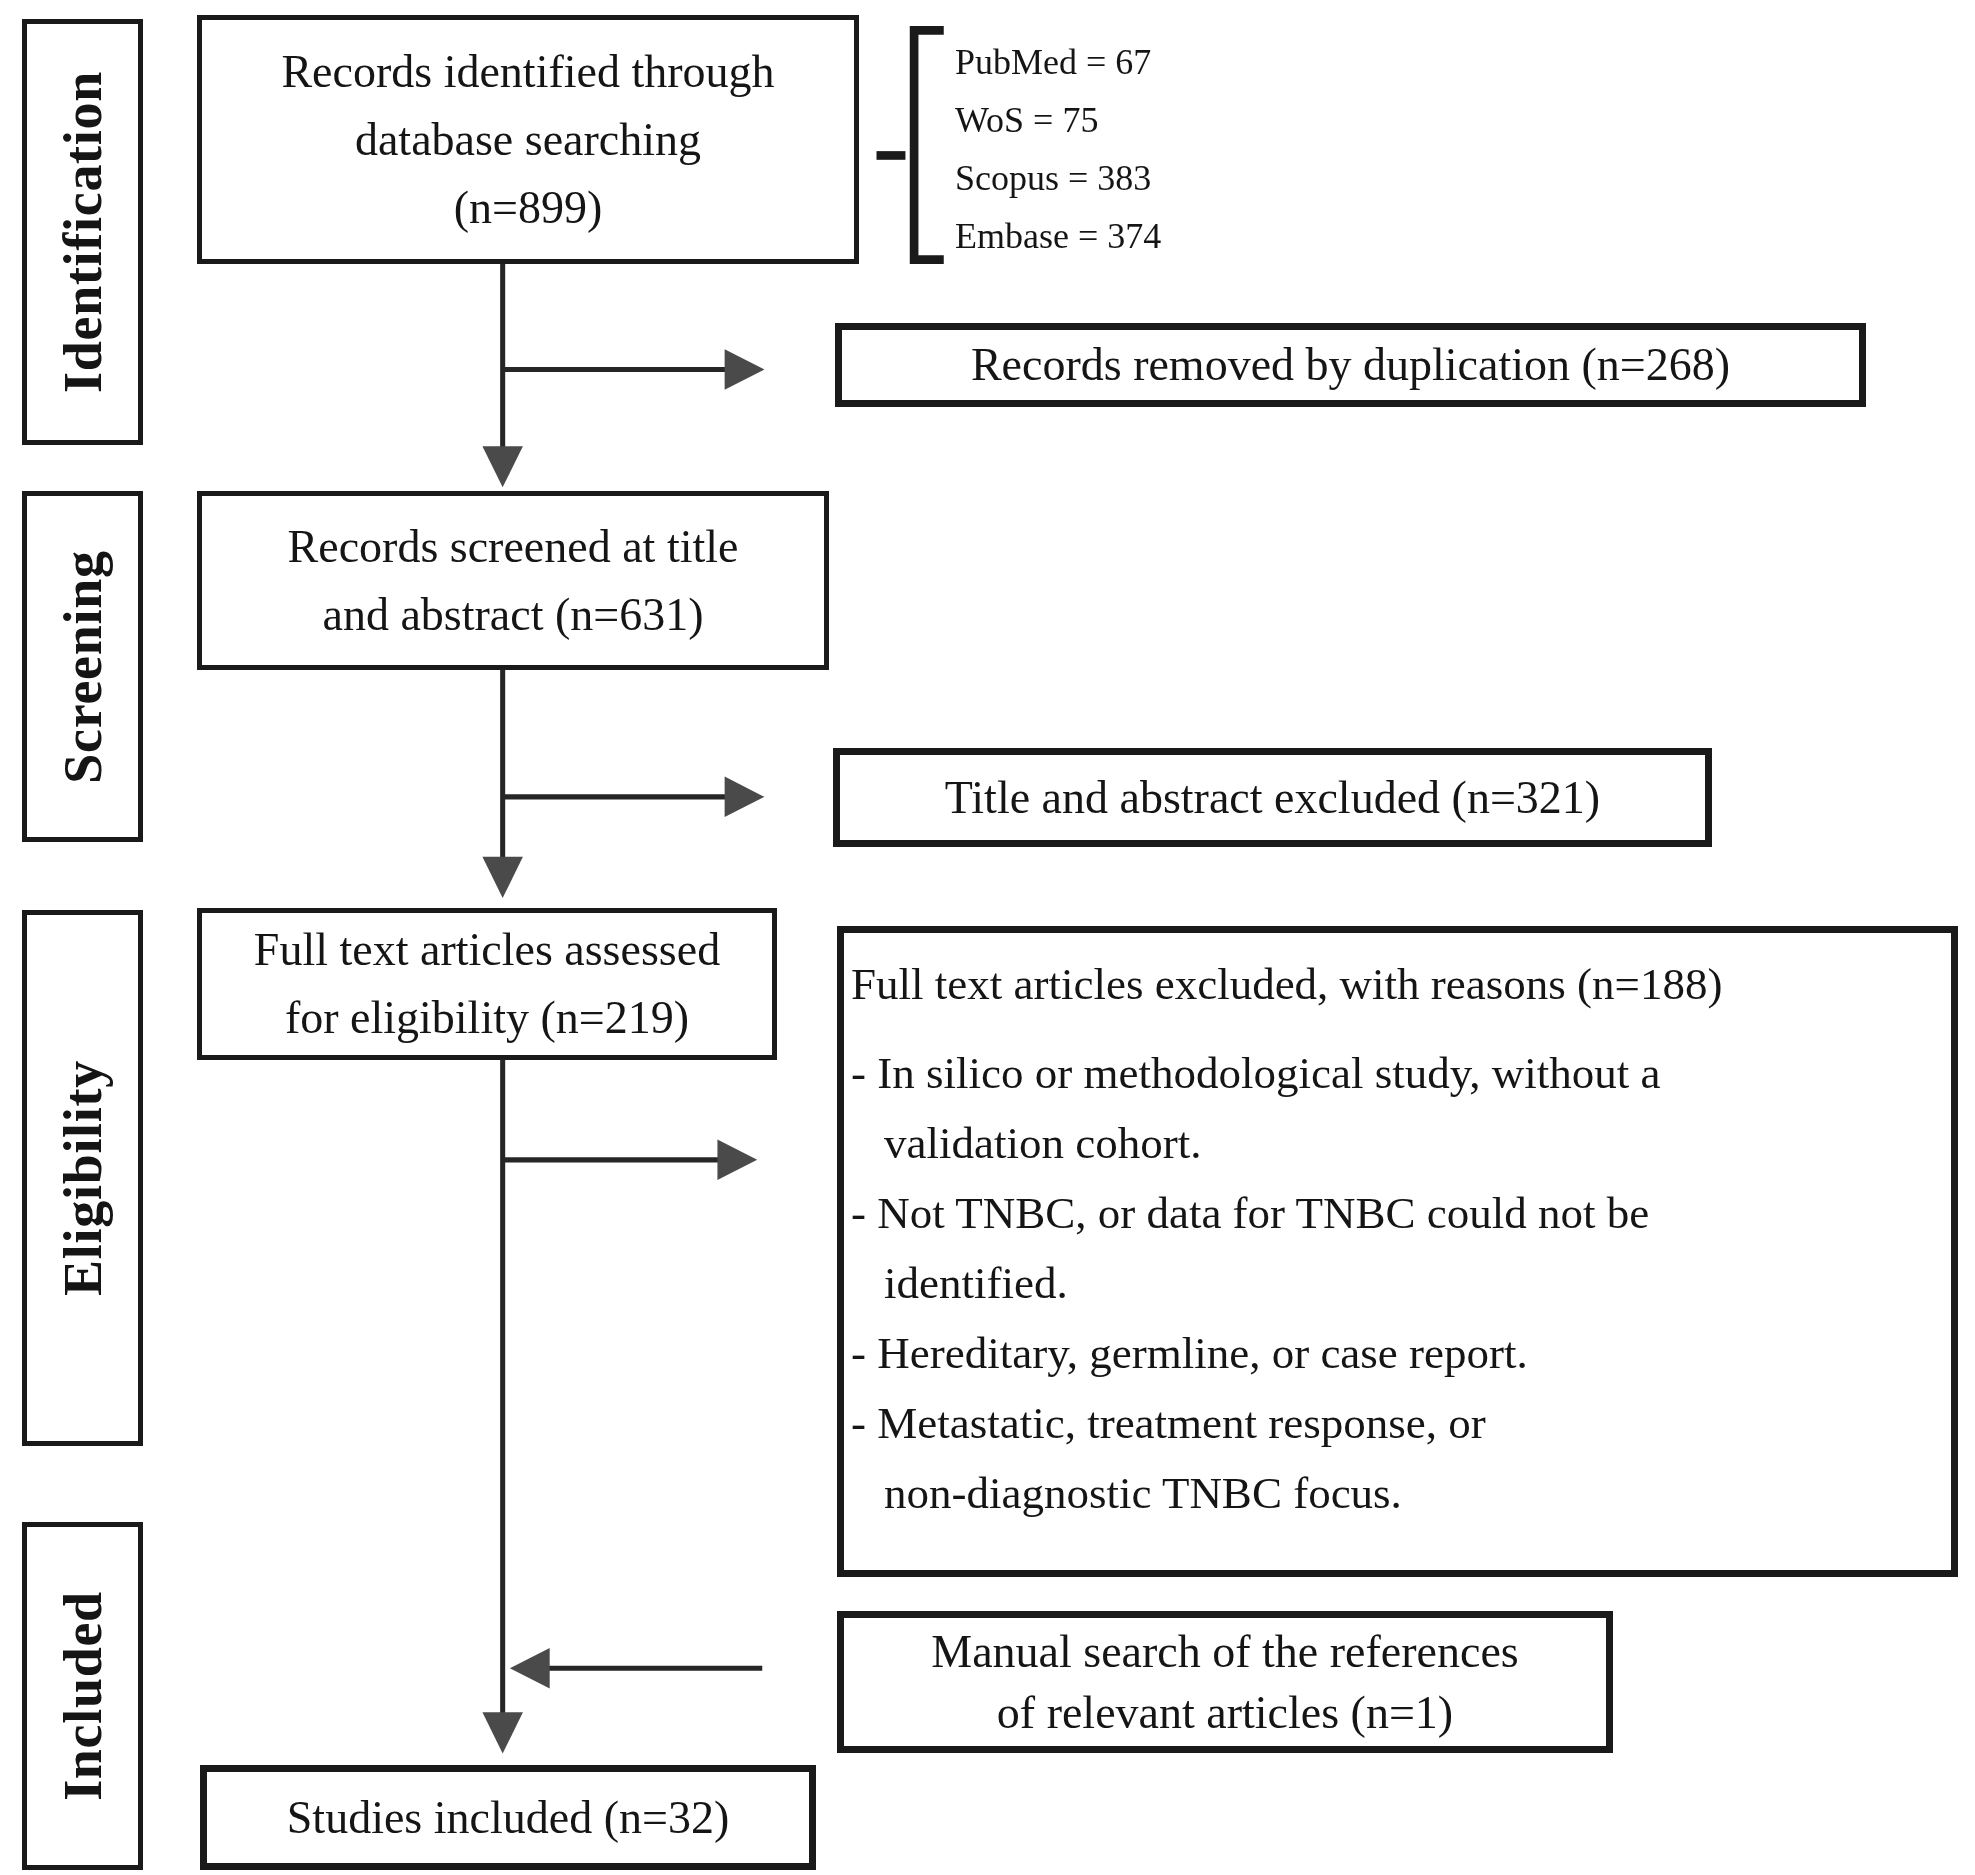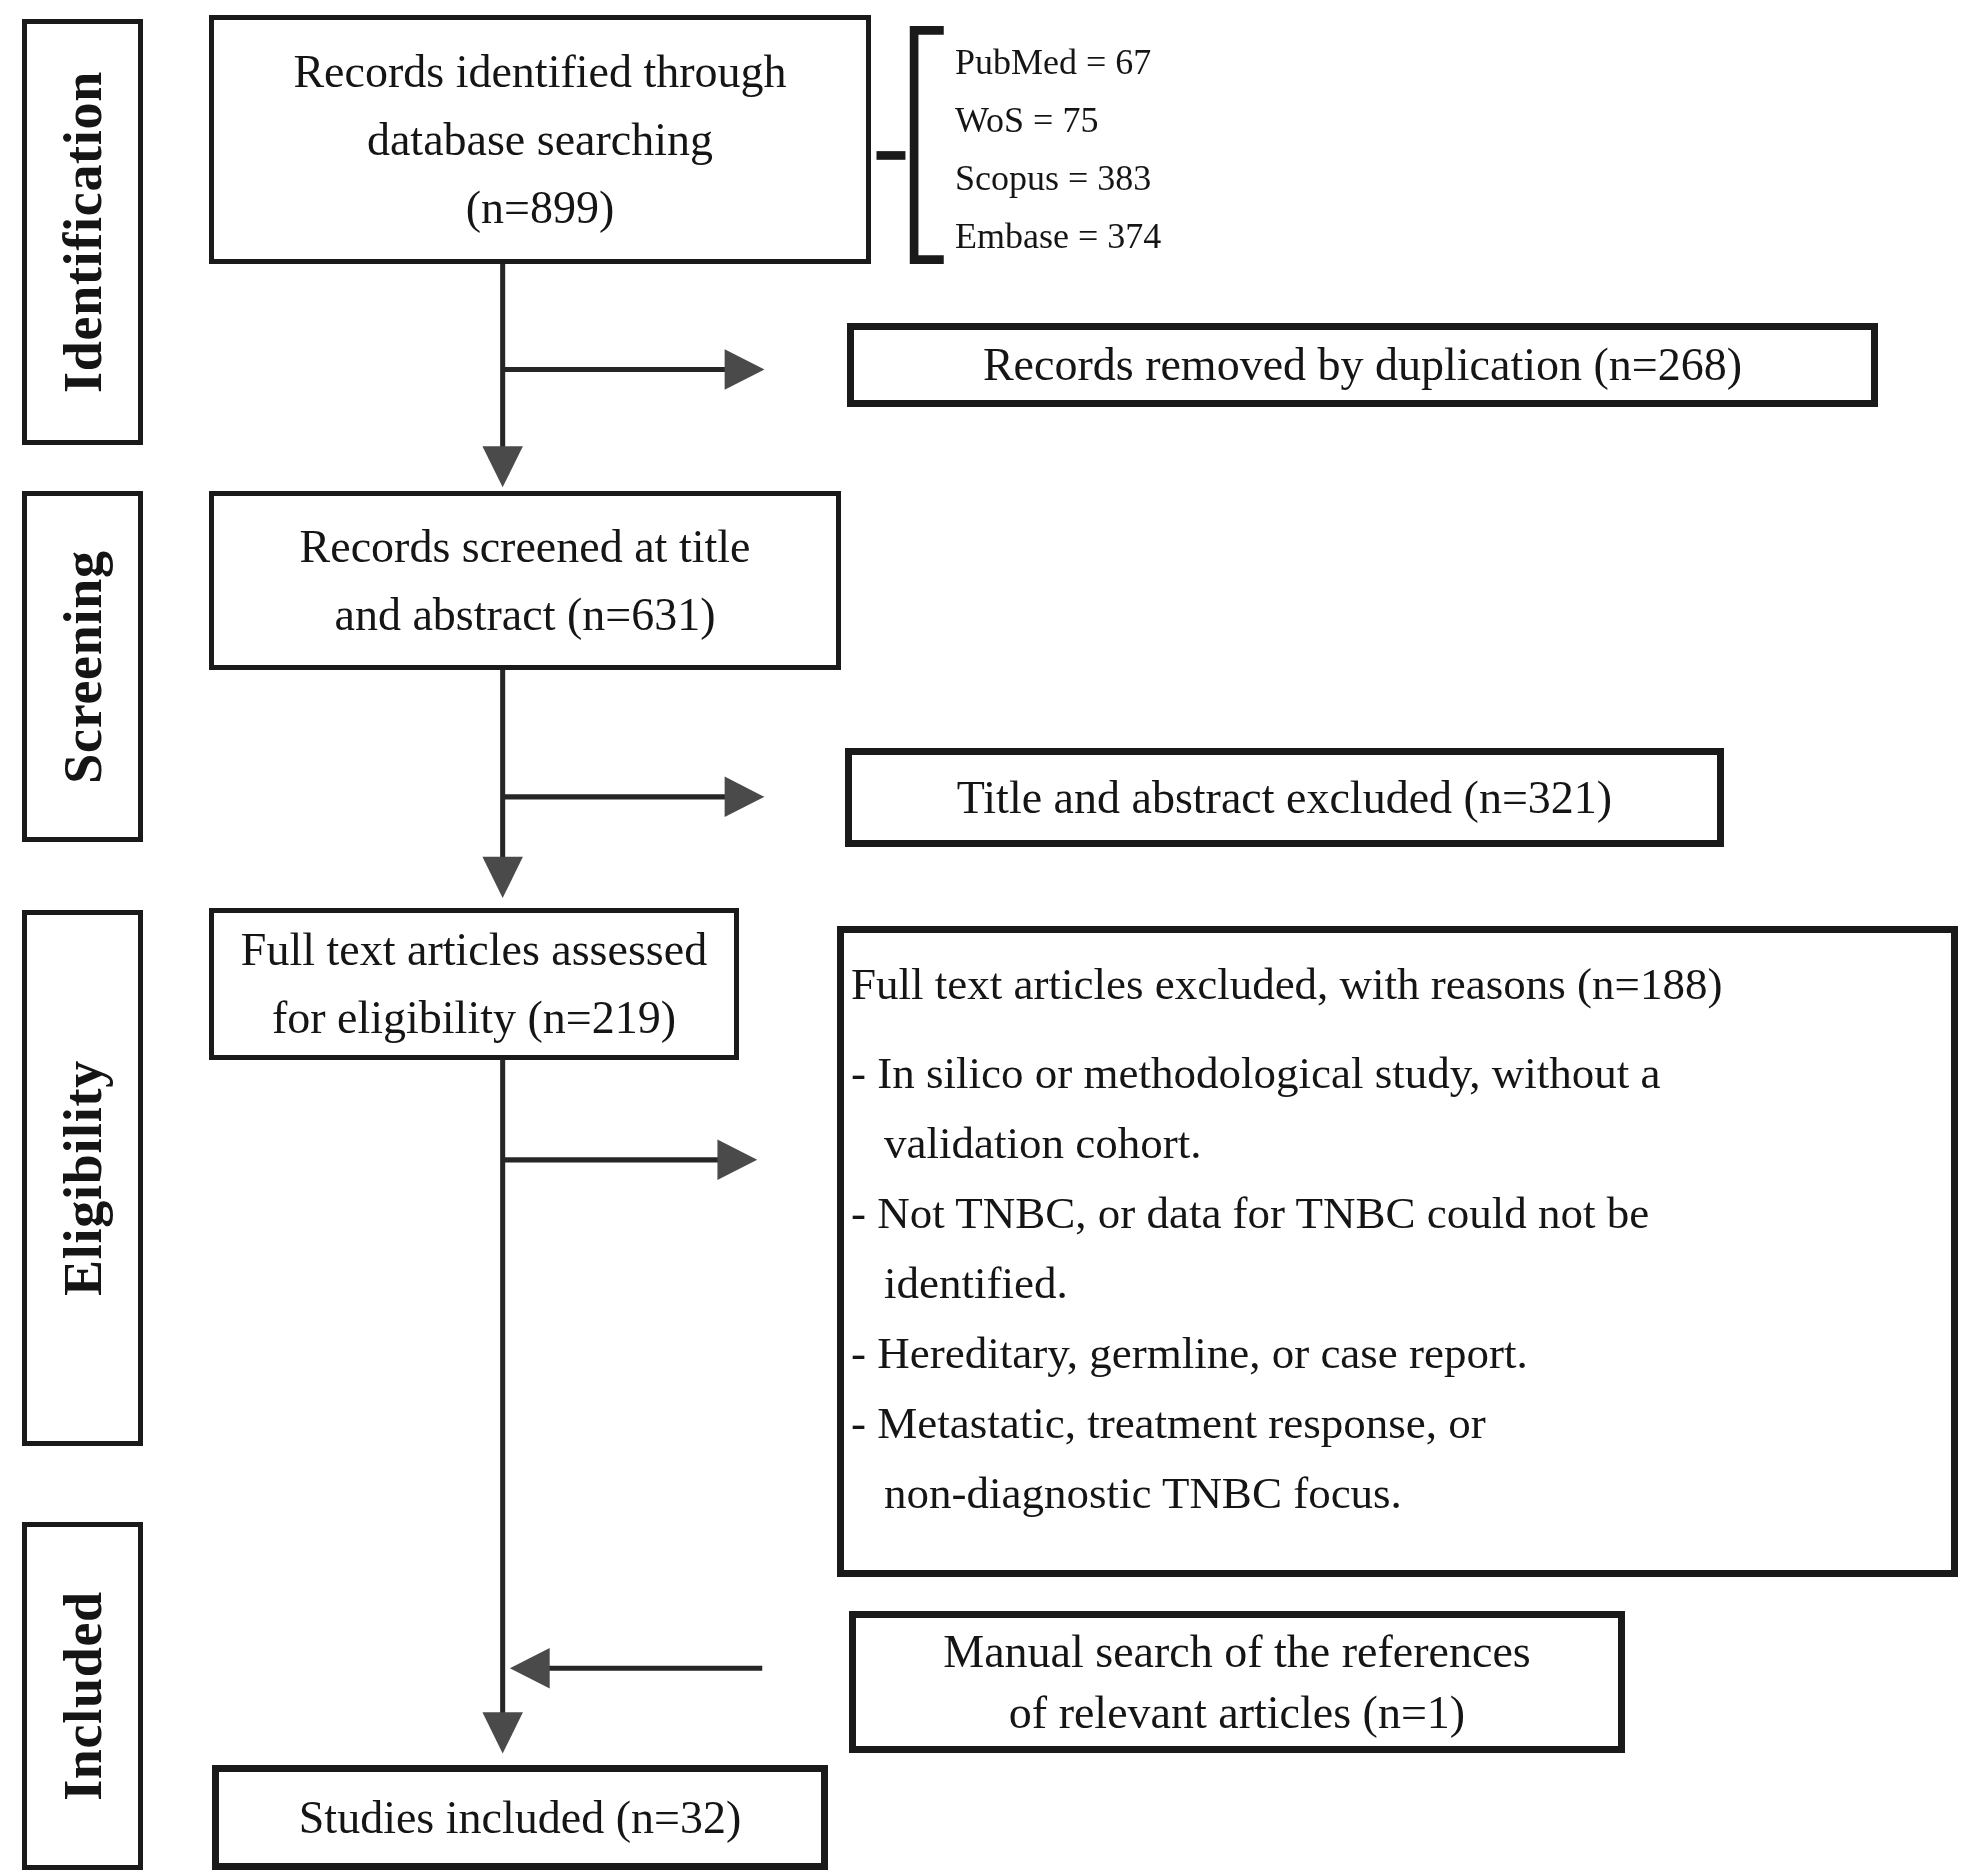--- a/index.html
+++ b/index.html
@@ -37,21 +37,20 @@
     border:5.8px solid #1a1a1a;
     background:#ffffff;
     box-sizing:border-box;
     display:flex;
     align-items:center;
     justify-content:center;
     text-align:center;
     font-size:46px;
     line-height:68px;
     white-space:pre-line;
-    margin-left:12px;
   }
   .thick{border-width:7.2px;}
   
   .bigbox{
     position:absolute;
     border:7.2px solid #1a1a1a;
     background:#ffffff;
     box-sizing:border-box;
     padding:16px 20px;
     font-size:45px;
@@ -117,21 +116,21 @@
 
   <div class="fbox" style="left:197px;top:491px;width:632px;height:179px;">
     <div>Records screened at title
 and abstract (n=631)</div>
   </div>
 
   <div class="fbox thick" style="left:833px;top:748px;width:879px;height:99px;">
     <div>Title and abstract excluded (n=321)</div>
   </div>
 
-  <div class="fbox" style="left:197px;top:908px;width:530px;height:152px;">
+  <div class="fbox" style="left:197px;top:908px;width:580px;height:152px;">
     <div>Full text articles assessed
 for eligibility (n=219)</div>
   </div>
 
   <div class="bigbox" style="left:837px;top:926px;width:1121px;height:651px;padding-left:7px;">
     <div class="bigtitle">Full text articles excluded, with reasons (n=188)</div>
     <div class="reasons">
       <div class="reason">- In silico or methodological study, without a
 validation cohort.</div>
       <div class="reason">- Not TNBC, or data for TNBC could not be

